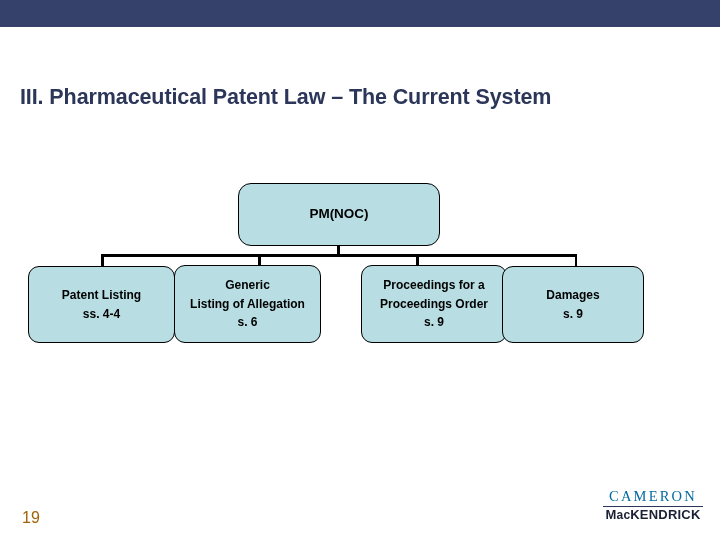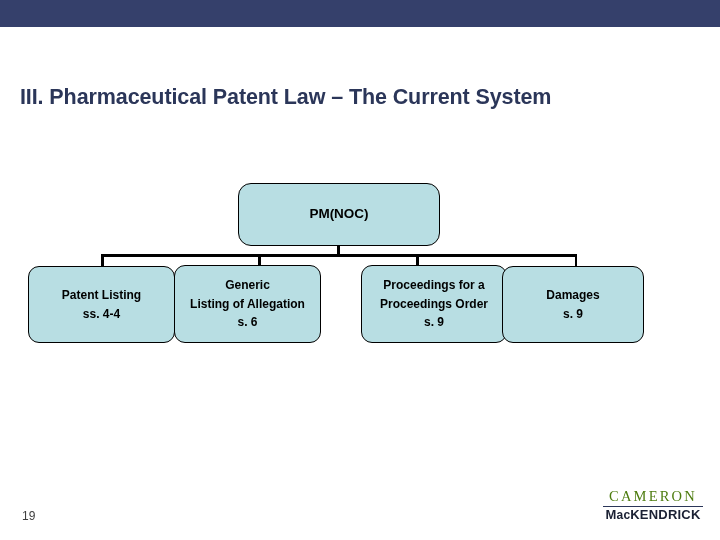--- a/index.html
+++ b/index.html
@@ -119,35 +119,35 @@
   }
   #conn-drop-1 { left: 101px;  top: 254px; width: 2.5px; height: 13px; }
   #conn-drop-2 { left: 258px;  top: 254px; width: 2.5px; height: 13px; }
   #conn-drop-3 { left: 416px;  top: 254px; width: 2.5px; height: 13px; }
   #conn-drop-4 { left: 574.5px;top: 254px; width: 2.5px; height: 13px; }
   
   #page-number {
     position: absolute;
     left: 22px;
     top: 509px;
-    font-size: 12px;
-    color: #404040;
+    font-size: 16px;
+    color: #a16207;
   }
   #footer-logo {
     position: absolute;
     left: 603px;
     top: 489px;
     width: 100px;
     text-align: center;
   }
   #footer-logo .logo-top {
     font-family: "Liberation Serif", serif;
     font-size: 14.5px;
     letter-spacing: 2.2px;
-    color: #4d7c0f;
+    color: #0369a1;
     line-height: 1.1;
     padding-bottom: 1px;
   }
   #footer-logo .logo-rule {
     height: 1px;
     background: #2b3659;
     margin: 0 0 1px 0;
   }
   #footer-logo .logo-bottom {
     font-family: "Liberation Sans", sans-serif;

